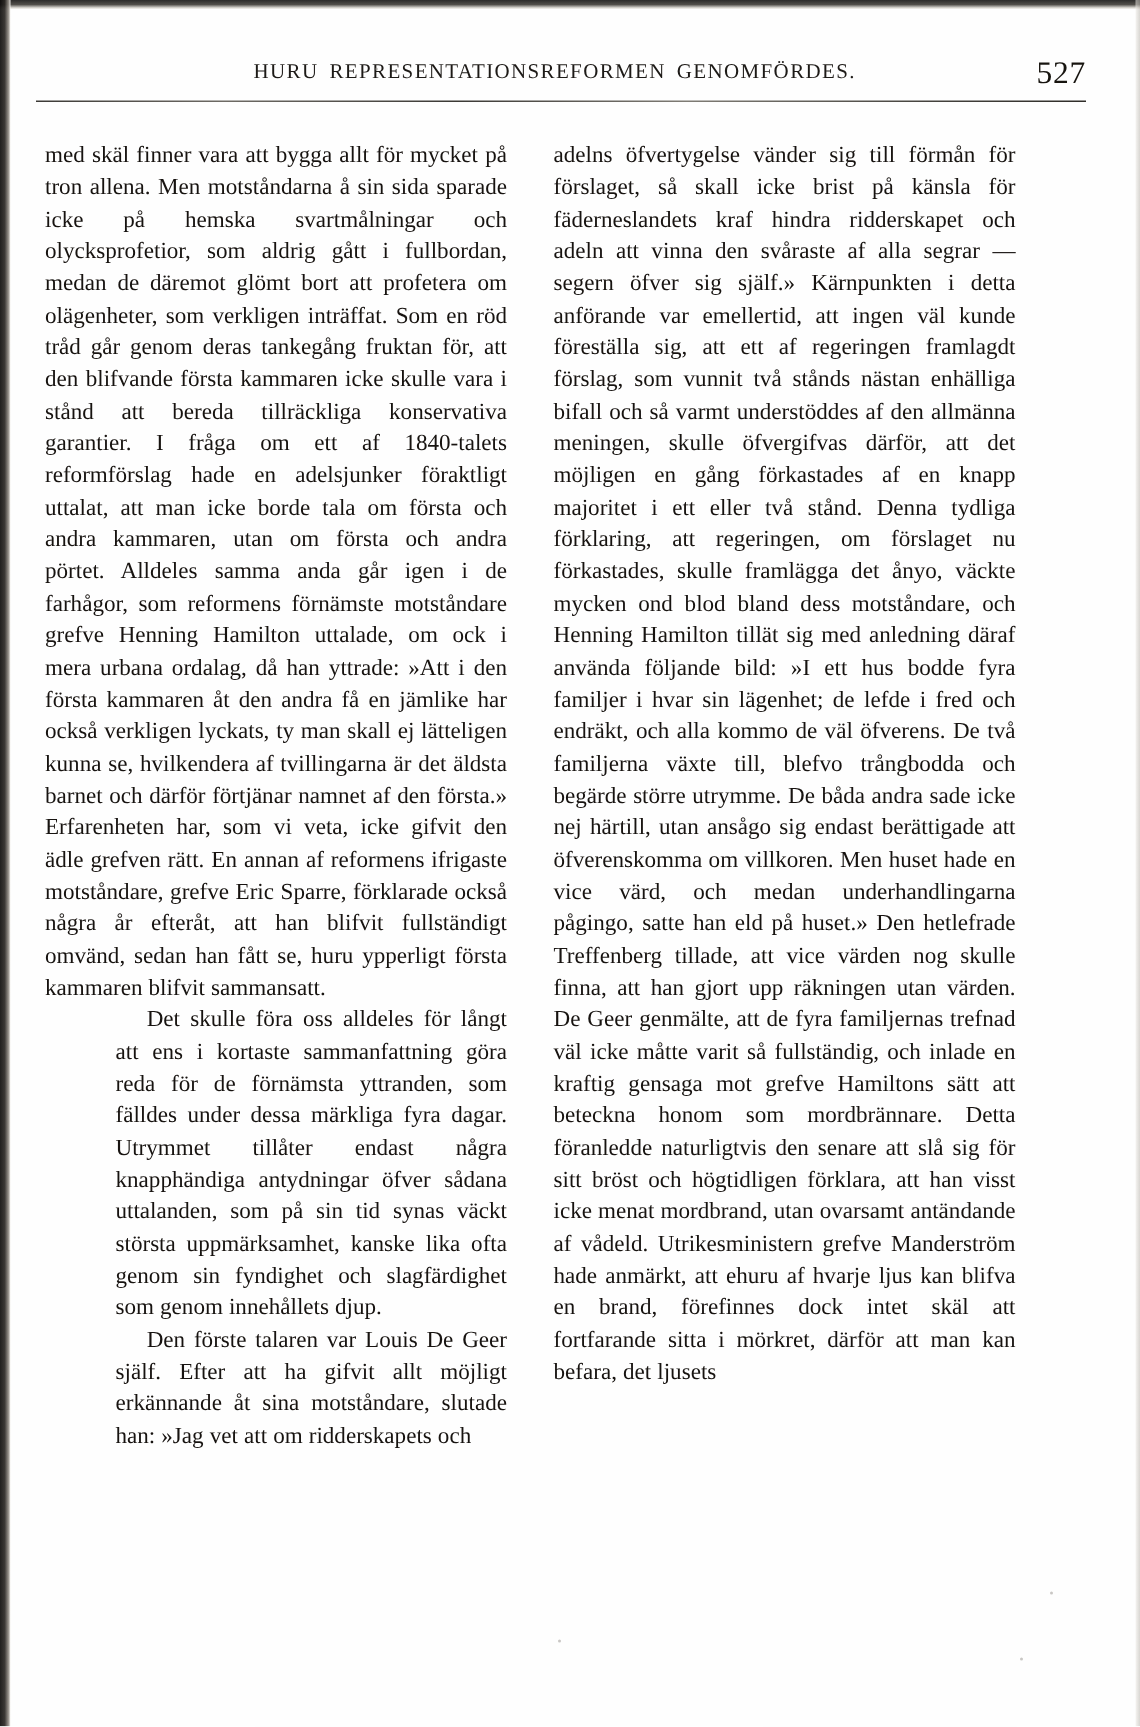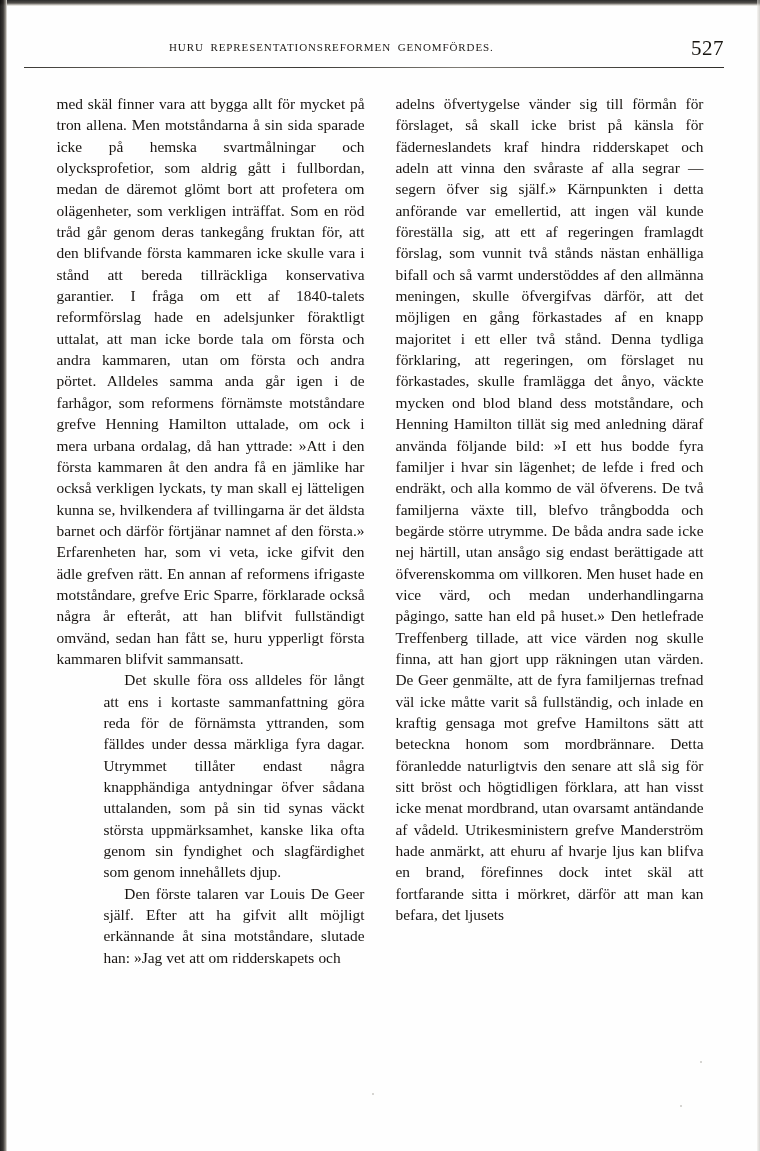--- a/index.html
+++ b/index.html
@@ -53,21 +53,21 @@
 
   
   .runhead {
     position: relative;
     height: 30px;
   }
   .runhead-title {
     position: absolute;
     left: 139px;
     top: 3px;
-    font-size: 11px;
+    font-size: 14px;
     letter-spacing: 0.9px;
     word-spacing: 3px;
     font-variant: small-caps;
     text-transform: uppercase;
     color: #1d1a17;
   }
   .runhead-folio {
     position: absolute;
     right: 6px;
     top: -2px;
@@ -86,21 +86,20 @@
   }
 
   
   .columns {
     position: absolute;
     left: 0;
     top: 55px;
     width: 700px;
     display: flex;
     gap: 31px;
-    justify-content: center;
   }
   .col {
     width: 308px;
   }
 
   p.para {
     margin: 0;
     font-size: 15.4px;
     line-height: 21.35px;
     text-align: justify;

